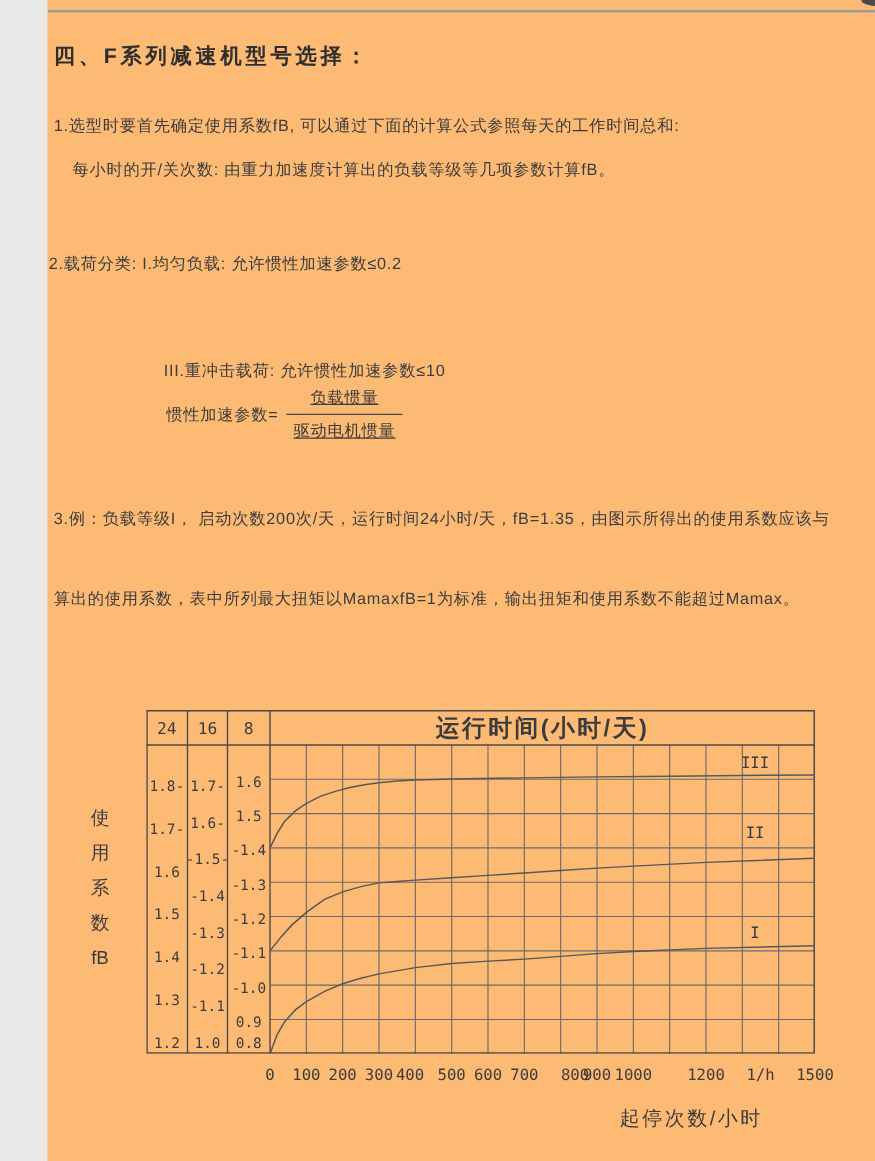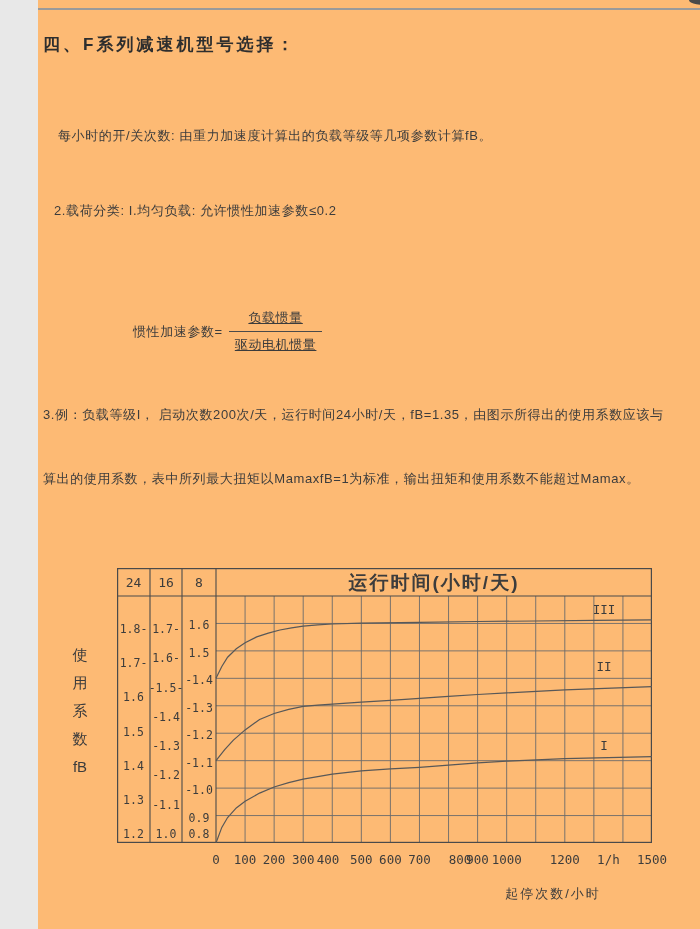--- a/index.html
+++ b/index.html
@@ -26,35 +26,37 @@
   .formula .den{display:block;border-top:1.5px solid #4a4a4a;padding:4px 6px 0 6px;}
   
   .chart-wrap{position:absolute;left:79px;top:568px;width:535px;height:329px;}
   .chart-wrap svg{position:absolute;left:0;top:0;}
   .y-title{position:absolute;left:28px;top:641px;width:28px;text-align:center;
     font-size:15px;line-height:28px;letter-spacing:0;color:#3c3c3c;}
   .xlabels{position:absolute;left:79px;top:852px;width:535px;height:16px;}
   .xlabels span{position:absolute;transform:translateX(-50%);font-family:"DejaVu Sans Mono",monospace;
     font-size:12.5px;color:#3c3c3c;white-space:nowrap;}
   .x-axis-caption{position:absolute;left:395px;top:885px;width:240px;text-align:center;
-    font-size:13px;letter-spacing:2px;color:#3c3c3c;}
+    font-size:16px;letter-spacing:2px;color:#3c3c3c;}
 </style>
 </head>
 <body>
 
 <div class="page">
 
   <div class="top-rule"></div>
   <div class="logo-frag"></div>
 
   <div class="doc-title">四、F系列减速机型号选择：</div>
 
+  <div class="body-text" style="left:5px;top:92px;">1.选型时要首先确定使用系数fB, 可以通过下面的计算公式参照每天的工作时间总和:</div>
   <div class="body-text" style="left:20px;top:127px;">每小时的开/关次数: 由重力加速度计算出的负载等级等几项参数计算fB。</div>
 
-  <div class="body-text" style="left:16px;top:202px;">2.载荷分类: I.均匀负载: 允许惯性加速参数≤0.2</div>
+  <div class="body-text" style="left:1px;top:202px;">2.载荷分类: I.均匀负载: 允许惯性加速参数≤0.2</div>
+  <div class="body-text" style="left:93px;top:288px;">III.重冲击载荷: 允许惯性加速参数≤10</div>
 
   <div class="formula">
     <span>惯性加速参数=</span>
     <span class="frac">
       <span class="num">负载惯量</span>
       <span class="den">驱动电机惯量</span>
     </span>
   </div>
 
   <div class="body-text" style="left:5px;top:406px;">3.例：负载等级I， 启动次数200次/天，运行时间24小时/天，fB=1.35，由图示所得出的使用系数应该与</div>

